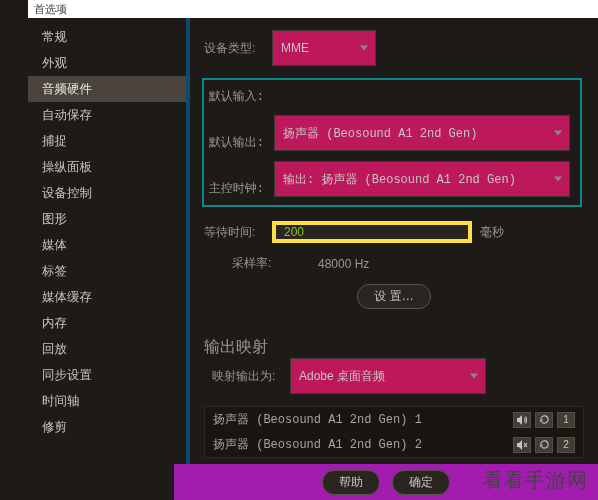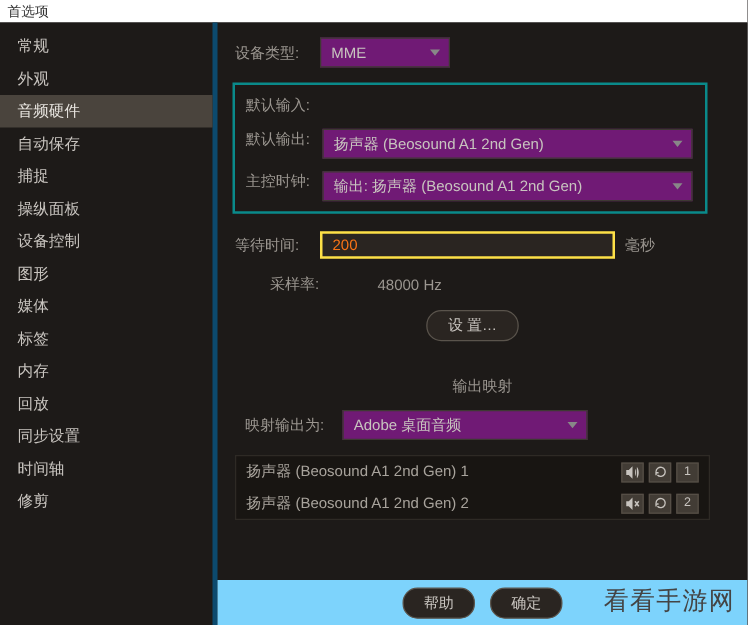--- a/index.html
+++ b/index.html
@@ -12,20 +12,21 @@
       position: relative;
       overflow: hidden;
     }
     .window {
       position: absolute;
       top: 0;
       left: 0;
       width: 598px;
       height: 500px;
       background: #1d1a18;
+      padding-left: 28px;
     }
     .title-bar {
       height: 18px;
       background: #fff;
       color: #333;
       font-size: 11px;
       padding: 2px 6px;
     }
     .main-area {
       display: flex;
@@ -64,28 +65,28 @@
     }
     .row-indent { margin-left: 28px; gap: 28px; }
     .label {
       width: 62px;
       text-align: left;
       margin-right: 6px;
       flex-shrink: 0;
       color: #9b9690;
     }
     .dropdown {
-      background: #701a75;
+      background: #be185d;
       border: 1px solid #3e3933;
       color: #c8c4bf;
       padding: 3px 22px 3px 8px;
       position: relative;
       cursor: default;
       font-size: 12px;
-      height: 24px;
+      height: 36px;
       display: flex;
       align-items: center;
     }
     .dropdown.wide { width: 298px; }
     .dropdown.small { width: 104px; }
     .dropdown.med { width: 196px; }
     .dropdown::after {
       content: '';
       position: absolute;
       right: 7px;
@@ -96,67 +97,66 @@
       border-top: 5px solid #888;
     }
     .device-box {
       border: 2px solid #0a8a8a;
       padding: 8px 10px 4px 0;
       margin: 8px 0 14px -2px;
       width: 380px;
     }
     .device-row {
       display: flex;
-      align-items: flex-start;
+      align-items: flex-end;
       margin-bottom: 10px;
       font-size: 12px;
+      font-family: Liberation Mono, monospace;
     }
     .device-row .label { width: 60px; text-align: right; margin-right: 10px; }
     .text-input {
       background: #2a2521;
-      border: 2px solid #fde047;
-      color: #f97316;
+      border: 4px solid #fde047;
+      color: #84cc16;
       padding: 3px 8px;
-      width: 236px;
+      width: 200px;
       height: 22px;
       font-size: 12px;
     }
     .unit { margin-left: 8px; color: #9b9690; }
     .static-val { color: #9b9690; margin-left: 2px; }
     .btn {
       background: #2a2521;
       border: 1px solid #5a544c;
       border-radius: 12px;
       color: #c8c4bf;
       padding: 3px 16px;
       cursor: default;
       font-size: 12px;
     }
     .section-title {
       color: #9b9690;
       margin-top: 28px;
-      margin-bottom: 10px;
-      font-size: 12px;
-      text-align: center;
+      font-size: 16px;
     }
     .output-list {
       width: 380px;
       background: #181512;
       border: 1px solid #2e2a25;
       margin-top: 4px;
     }
     .output-row {
       display: flex;
       align-items: center;
       padding: 4px 8px;
       color: #a8a39c;
       font-size: 12px;
       justify-content: space-between;
     }
-    .output-left { display:flex; align-items:center; gap:6px; }
+    .output-left { display:flex; align-items:center; gap:6px;font-family:Liberation Mono, monospace; }
     .output-right { display:flex; align-items:center; gap:4px; }
     .mini-btn {
       width: 18px; height: 16px;
       background: #423c35;
       border: 1px solid #554e46;
       color: #c8c4bf;
       font-size: 10px;
       display:flex; align-items:center; justify-content:center;
       cursor: default;
     }
@@ -165,21 +165,21 @@
     .bottom-bar {
       position: absolute;
       bottom: 0;
       left: 174px;
       right: 0;
       height: 36px;
       display: flex;
       align-items: center;
       justify-content: center;
       gap: 12px;
-      background: #7dd3fc;
+      background: #a21caf;
     }
     .watermark {
       position: absolute;
       bottom: 6px;
       right: 10px;
       color: #444;
       font-size: 20px;
       font-weight: 500;
       letter-spacing: 1px;
       z-index: 50;
@@ -199,20 +199,21 @@
       <div class="sidebar-item">常规</div>
       <div class="sidebar-item">外观</div>
       <div class="sidebar-item selected">音频硬件</div>
       <div class="sidebar-item">自动保存</div>
       <div class="sidebar-item">捕捉</div>
       <div class="sidebar-item">操纵面板</div>
       <div class="sidebar-item">设备控制</div>
       <div class="sidebar-item">图形</div>
       <div class="sidebar-item">媒体</div>
       <div class="sidebar-item">标签</div>
+      <div class="sidebar-item">媒体缓存</div>
       <div class="sidebar-item">内存</div>
       <div class="sidebar-item">回放</div>
       <div class="sidebar-item">同步设置</div>
       <div class="sidebar-item">时间轴</div>
       <div class="sidebar-item">修剪</div>
     </div>
 
     <div class="content">
 
       <div class="row">

